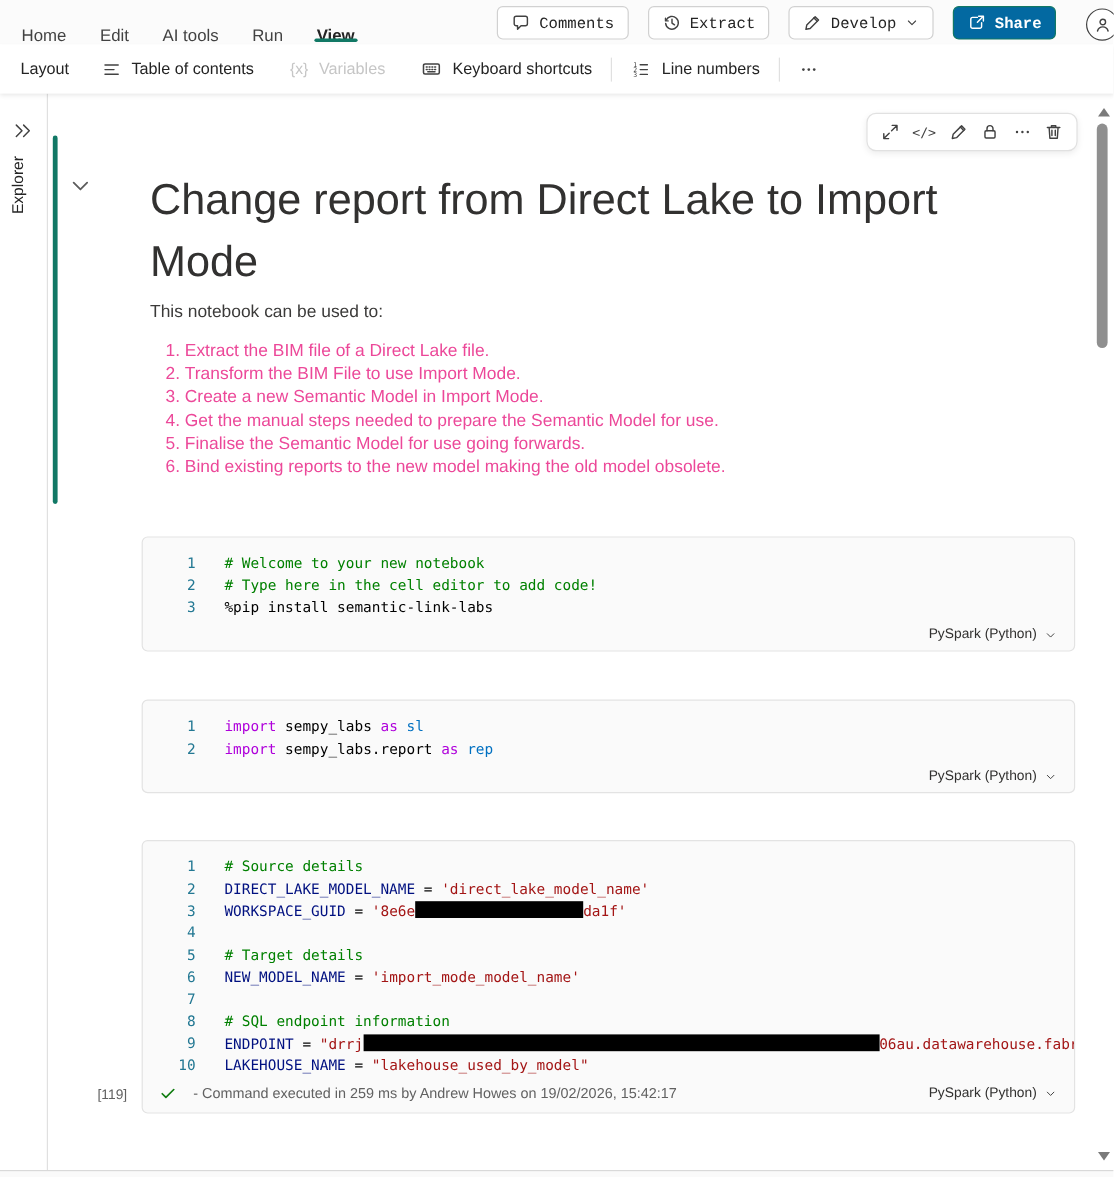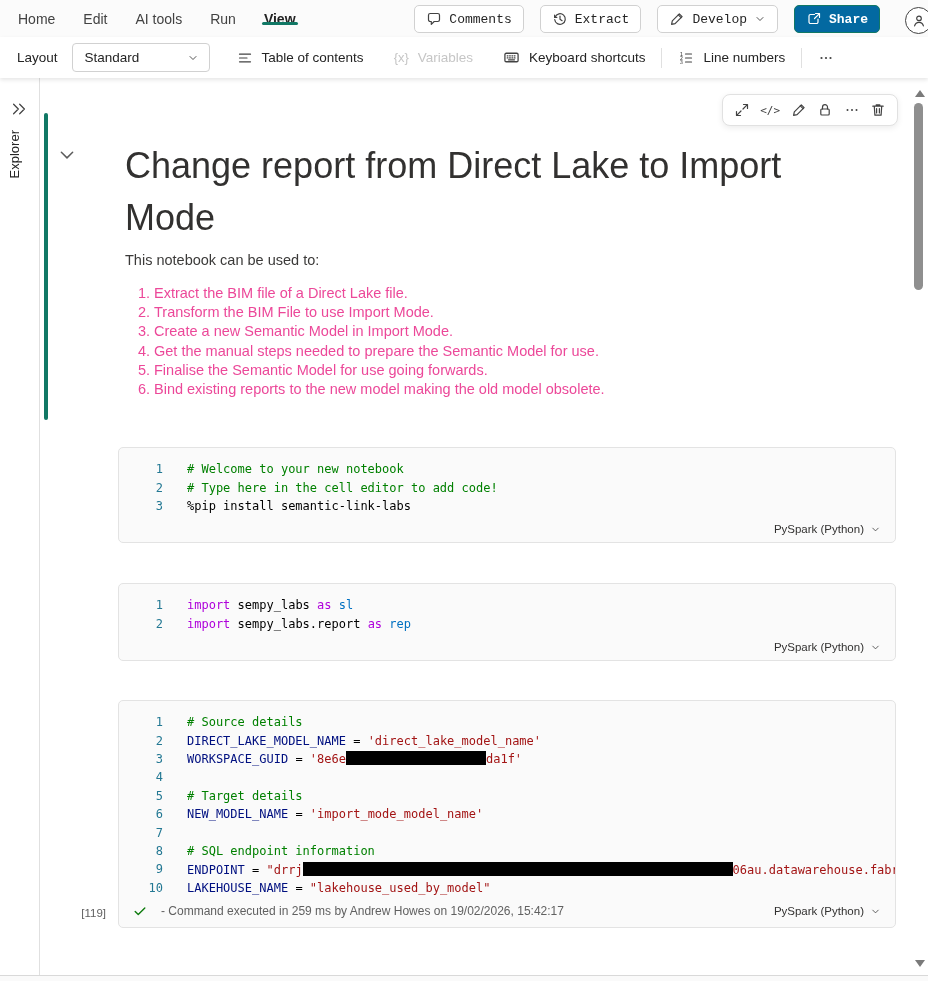--- a/index.html
+++ b/index.html
@@ -5,21 +5,21 @@
   * { margin:0; padding:0; box-sizing:border-box; }
   html,body { width:928px; height:981px; }
   body {
     position:relative; overflow:hidden; background:#fff;
     font-family:"Liberation Sans", sans-serif; color:#242424;
   }
   svg { display:block; }
   .ic { stroke:#424242; fill:none; stroke-width:1.2; stroke-linecap:round; stroke-linejoin:round; }
 
   
-  .menubar { position:absolute; top:0; left:0; right:0; height:37px; background:#fbfbfb; display:flex; align-items:center; }
+  .menubar { position:absolute; top:0; left:0; right:0; height:37px; background:#fbfbfb; display:flex; align-items:flex-end; }
   .menu-tabs { display:flex; align-items:stretch; padding-left:4px; }
   .menu-tab { position:relative; display:flex; align-items:center; padding:0 14px; font-size:14px; color:#424242; cursor:default; }
   .menu-tab.active { font-weight:700; color:#242424; }
   .menu-tab.active::after { content:""; position:absolute; left:12px; right:12px; bottom:2px; height:3px; border-radius:2px; background:#117865; }
   .header-actions { position:absolute; top:5px; right:48px; display:flex; gap:16px; align-items:center;font-family:Liberation Mono, monospace; }
   .hbtn { display:flex; align-items:center; gap:7px; height:28px; padding:0 11px; background:#fff;
           border:1px solid #d1d1d1; border-radius:5px; font-size:13px; color:#242424; }
   .hbtn.share { background:#0369a1; border-color:#117865; color:#fff; font-weight:600; }
   .hbtn.share .ic { stroke:#fff; }
   .avatar { position:absolute; top:7px; left:905px; width:27px; height:27px; border:1.3px solid #424242; border-radius:50%;
@@ -153,28 +153,20 @@
   <span>
     <svg class="ic" width="16" height="16" viewBox="0 0 16 16">
         <circle cx="8" cy="5.4" r="2.3"></circle>
         <path d="M3.6 12.8c.6-2.2 2.3-3.4 4.4-3.4s3.8 1.2 4.4 3.4"></path>
       </svg>
   </span>
 </div>
 
 <div class="toolbar">
   <span class="tb-label">Layout</span>
-  <div class="tb-select">
-    <span>Standard</span>
-    <span>
-      <svg class="ic" width="12" height="12" viewBox="0 0 16 16">
-          <path d="M4 6l4 4 4-4"></path>
-        </svg>
-    </span>
-  </div>
   <div class="tb-item" style="margin-left:27px;">
     <span>
       <svg class="ic" width="16" height="16" viewBox="0 0 16 16">
           <path d="M2.5 4.2h11M2.5 8h7.5M2.5 11.8h11"></path>
         </svg>
     </span>
     <span>Table of contents</span>
   </div>
   <div class="tb-item disabled" style="margin-left:30px;">
     <span class="braces">{x}</span>

